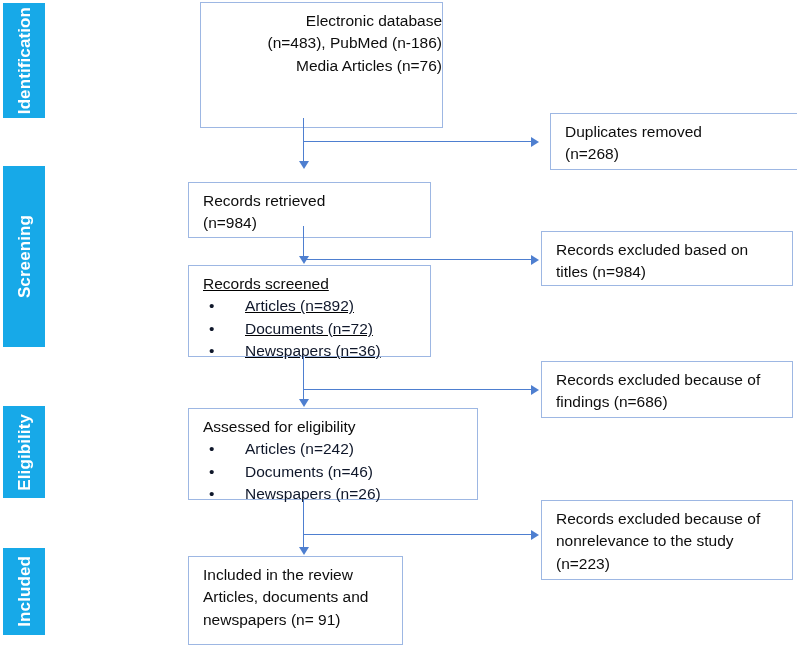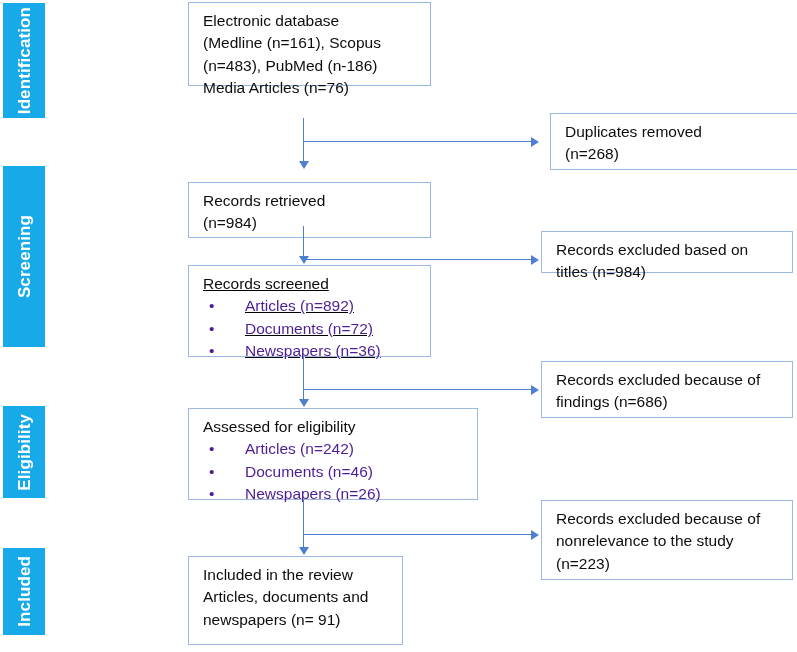--- a/index.html
+++ b/index.html
@@ -51,21 +51,21 @@
     line-height: 1.45;
     white-space: nowrap;
   }
   .node ul.bullets {
     margin: 0;
     padding: 0;
     list-style: none;
   }
   .node ul.bullets li {
     font-size: 15.5px;
-    color: #4c1d95;
+    color: #0f172a;
     line-height: 1.45;
     white-space: nowrap;
     position: relative;
     padding-left: 42px;
   }
   .node ul.bullets li::before {
     content: "\2022";
     position: absolute;
     left: 6px;
     top: 0;
@@ -109,23 +109,22 @@
   </div>
 
   <div class="stage-bar" style="left:3px; top:406px; width:42px; height:92px;">
     <span class="stage-text">Eligibility</span>
   </div>
 
   <div class="stage-bar" style="left:3px; top:548px; width:42px; height:87px;">
     <span class="stage-text">Included</span>
   </div>
 
-  <div class="node" style="left:188px; top:2px; width:243px; height:84px;">
+  <div class="node" style="left:200px; top:2px; width:243px; height:126px;text-align:right;">
     <div class="line">Electronic database</div>
-    <div class="line">(Medline (n=161), Scopus</div>
     <div class="line">(n=483), PubMed (n-186)</div>
     <div class="line">Media Articles (n=76)</div>
   </div>
 
   <div class="node" style="left:188px; top:170px; width:243px; height:56px;margin-top:12px;">
     <div class="line">Records retrieved</div>
     <div class="line">(n=984)</div>
   </div>
 
   <div class="node" style="left:188px; top:265px; width:243px; height:92px;text-decoration:underline;">
@@ -150,21 +149,21 @@
     <div class="line">Included in the review</div>
     <div class="line">Articles, documents and</div>
     <div class="line">newspapers (n= 91)</div>
   </div>
 
   <div class="node" style="left:550px; top:113px; width:252px; height:57px;">
     <div class="line">Duplicates removed</div>
     <div class="line">(n=268)</div>
   </div>
 
-  <div class="node" style="left:541px; top:231px; width:252px; height:42px;">
+  <div class="node" style="left:541px; top:231px; width:252px; height:55px;">
     <div class="line">Records excluded based on</div>
     <div class="line">titles (n=984)</div>
   </div>
 
   <div class="node" style="left:541px; top:361px; width:252px; height:57px;">
     <div class="line">Records excluded because of</div>
     <div class="line">findings (n=686)</div>
   </div>
 
   <div class="node" style="left:541px; top:500px; width:252px; height:80px;">

